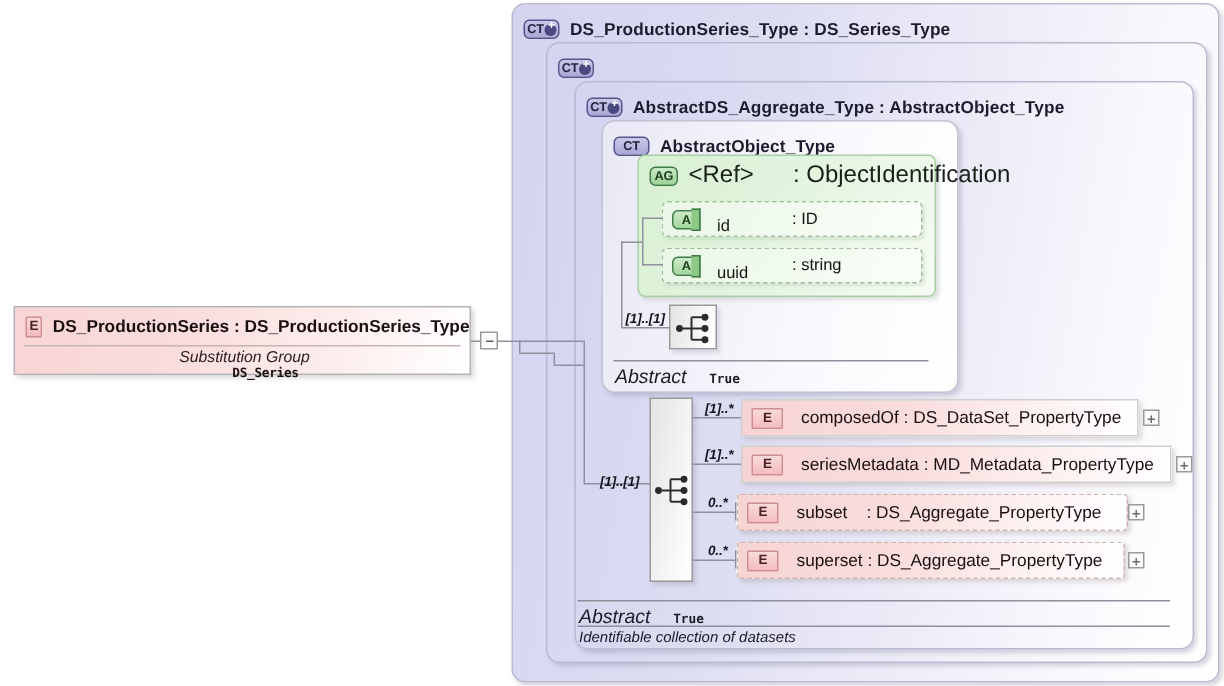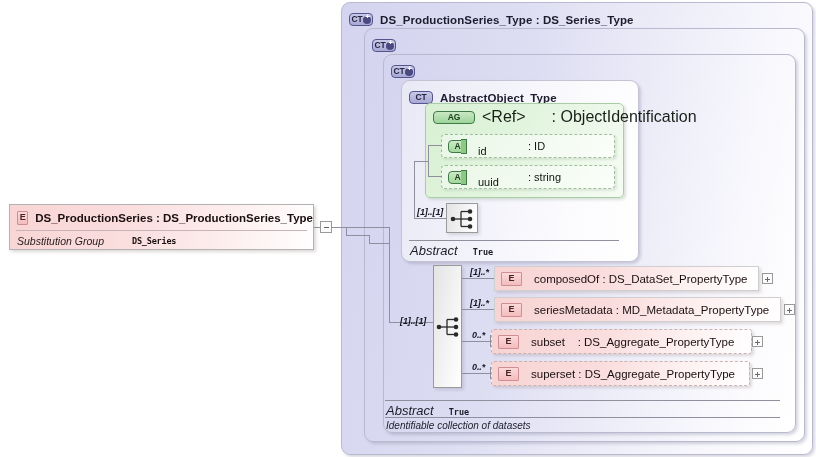--- a/index.html
+++ b/index.html
@@ -61,21 +61,21 @@
   }
   .badge-ct.plus::before{
     content:"+";
     position:absolute;right:2.2px;top:-1.2px;
     color:#fff;font-size:8px;font-weight:bold;z-index:2;
   }
   .badge-ct .ct-lbl{position:relative;left:-4px;}
   .badge-ct.noplus .ct-lbl{left:0;}
 
   .badge-ag{
-    width:42px;height:13px;
+    width:19px;height:13px;
     border:1.3px solid #3f7a46;
     border-radius:4px;
     background:linear-gradient(180deg,#c9e8c4,#9ed49a);
     color:#1e401f;
   }
   .badge-a{
     width:19px;height:13px;
     border:1.3px solid #3f7a46;
     border-radius:4px 0 0 4px;
     background:linear-gradient(180deg,#cdeac8,#a3d79d);
@@ -156,21 +156,21 @@
     box-sizing:border-box;
   }
   .rootel-top{
     position:absolute;top:0;left:0;right:0;height:25px;
     display:flex;align-items:center;padding-left:7px;
   }
   .rootel-title{font-size:11.5px;font-weight:bold;color:#1a0f10;white-space:nowrap;}
   .rootel-rule{position:absolute;left:6px;right:6px;top:25px;height:1px;background:#c7b4b4;}
   .rootel-sub{
     position:absolute;top:27px;left:7px;right:4px;height:18px;
-    display:flex;align-items:center;white-space:nowrap;
+    display:flex;align-items:center;white-space:nowrap;flex-direction:column;
   }
   .sg-label{font-style:italic;font-size:10.5px;color:#2a2020;}
   .sg-value{font-family:"DejaVu Sans Mono",monospace;font-size:8.5px;font-weight:bold;color:#1a1010;margin-left:28px;letter-spacing:-.2px;}
 
   
   .seqbox{
     position:absolute;
     border:1px solid #9a9a9a;
     background:linear-gradient(100deg,#e4e4e4 0%,#efefef 40%,#f8f8f8 72%,#ffffff 100%);
     box-shadow:2px 2px 3px rgba(140,140,150,.28);
@@ -222,20 +222,21 @@
         <span class="ct-lbl">CT</span>
       </span>
   </div>
 </div>
 
 <div class="ctpanel" style="left:383px;top:54px;width:411px;height:377px;">
   <div class="ct-head">
     <span class="badge badge-ct plus">
         <span class="ct-lbl">CT</span>
       </span>
+    <span class="ct-title">AbstractDS_Aggregate_Type : AbstractObject_Type</span>
   </div>
 </div>
 
 <div class="ctpanel inner-white" style="left:401px;top:80px;width:236px;height:180px;">
   <div class="ct-head">
     <span class="badge badge-ct noplus">
         <span class="ct-lbl">CT</span>
       </span>
     <span class="ct-title">AbstractObject_Type</span>
   </div>

